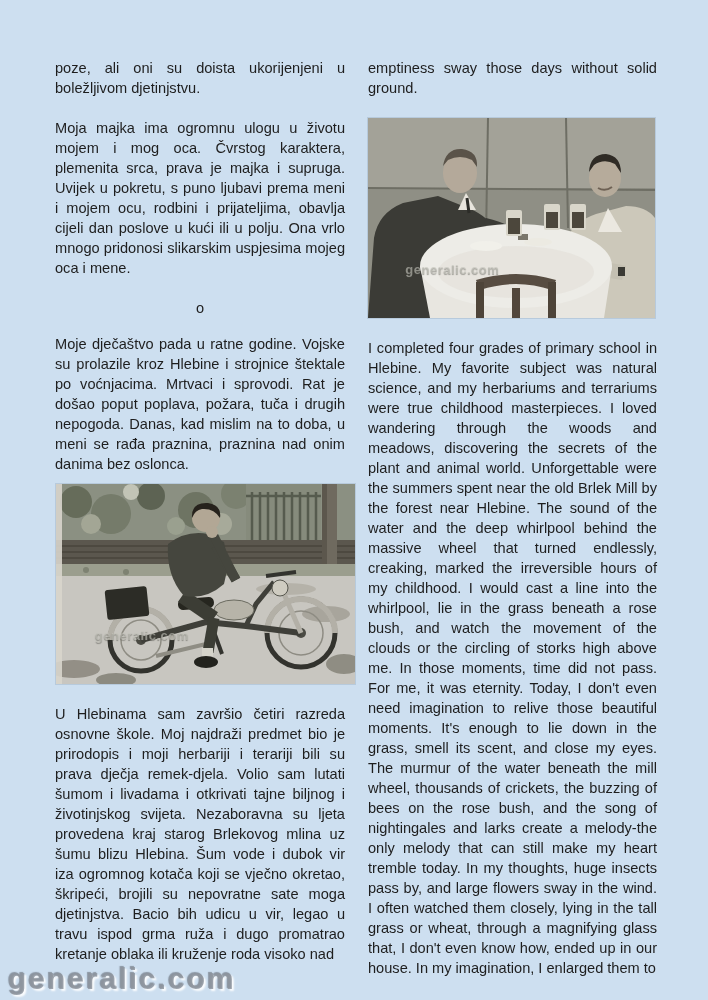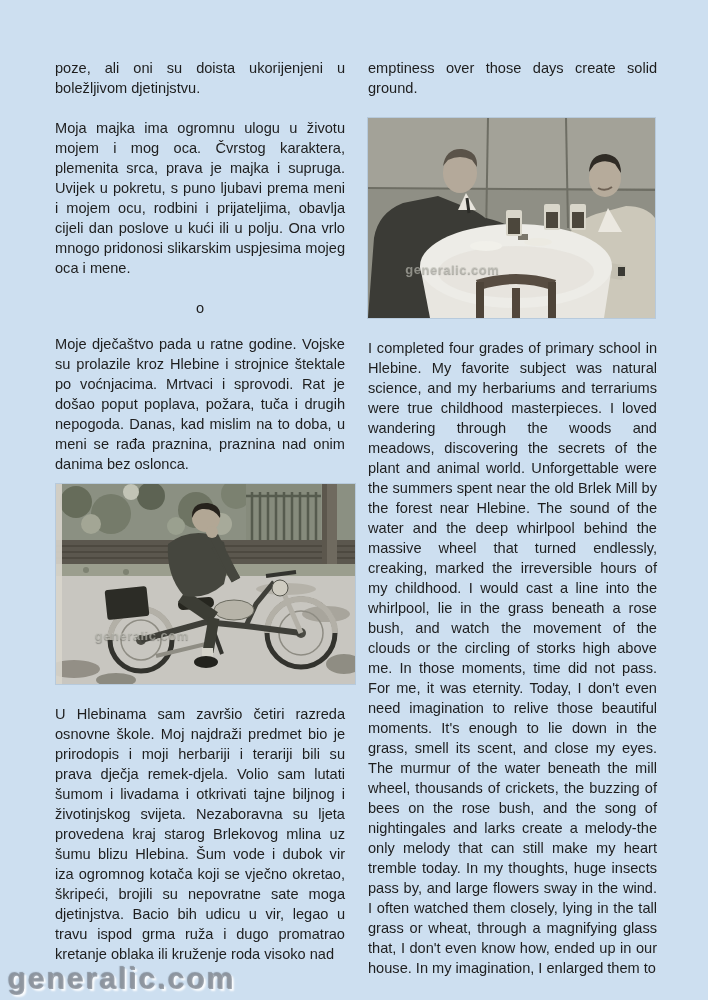--- a/index.html
+++ b/index.html
@@ -148,21 +148,21 @@
         <circle cx="156" cy="48" r="6" fill="#b2a795"></circle>
         <rect width="6" height="200" fill="#d8d5cc" opacity="0.9"></rect>
       </svg>
       <span class="photo-watermark">generalic.com</span>
     </figure>
 
     <p>U Hlebinama sam završio četiri razreda osnovne škole. Moj najdraži predmet bio je prirodopis i moji herbariji i terariji bili su prava dječja remek-djela. Volio sam lutati šumom i livadama i otkrivati tajne biljnog i životinjskog svijeta. Nezaboravna su ljeta provedena kraj starog Brlekovog mlina uz šumu blizu Hlebina. Šum vode i dubok vir iza ogromnog kotača koji se vječno okretao, škripeći, brojili su nepovratne sate moga djetinjstva. Bacio bih udicu u vir, legao u travu ispod grma ruža i dugo promatrao kretanje oblaka ili kruženje roda visoko nad</p>
   </div>
 
   <div class="col col-right">
-    <p>emptiness over those days create solid ground.</p>
+    <p>emptiness sway those days without solid ground.</p>
 
     <figure class="photo photo-cafe" aria-label="Black-and-white photograph of two men sitting at a round cafe table with beer mugs">
       <svg viewBox="0 0 287 200" width="287" height="200">
         <rect width="287" height="200" fill="#8f8f85"></rect>
         <rect width="287" height="70" fill="#a3a298"></rect>
         <g stroke="#6e6e64" stroke-width="2">
           <line x1="120" y1="0" x2="118" y2="120"></line>
           <line x1="198" y1="0" x2="200" y2="110"></line>
           <line x1="0" y1="70" x2="287" y2="72"></line>
         </g>

